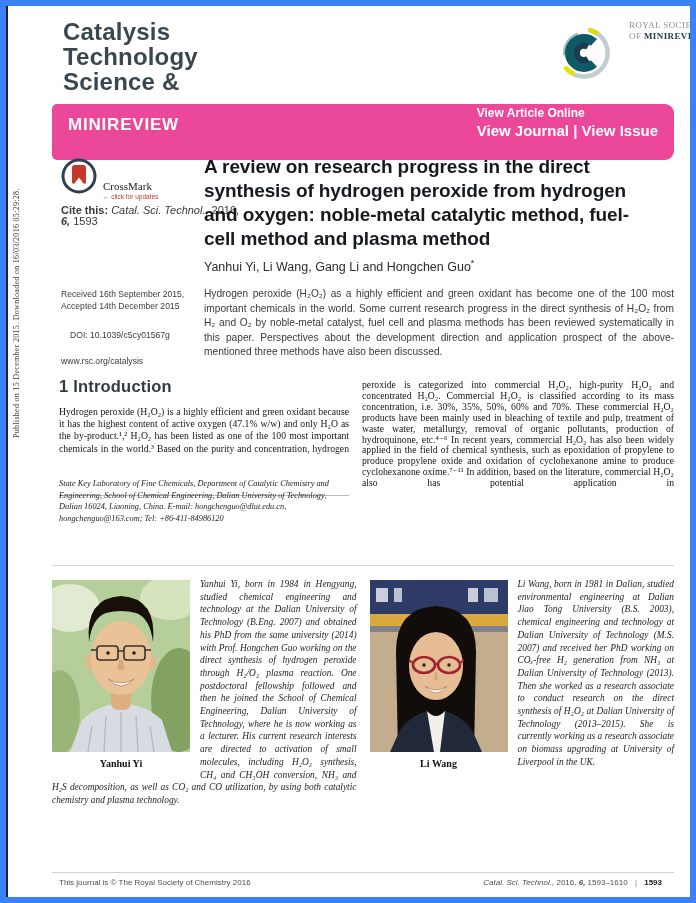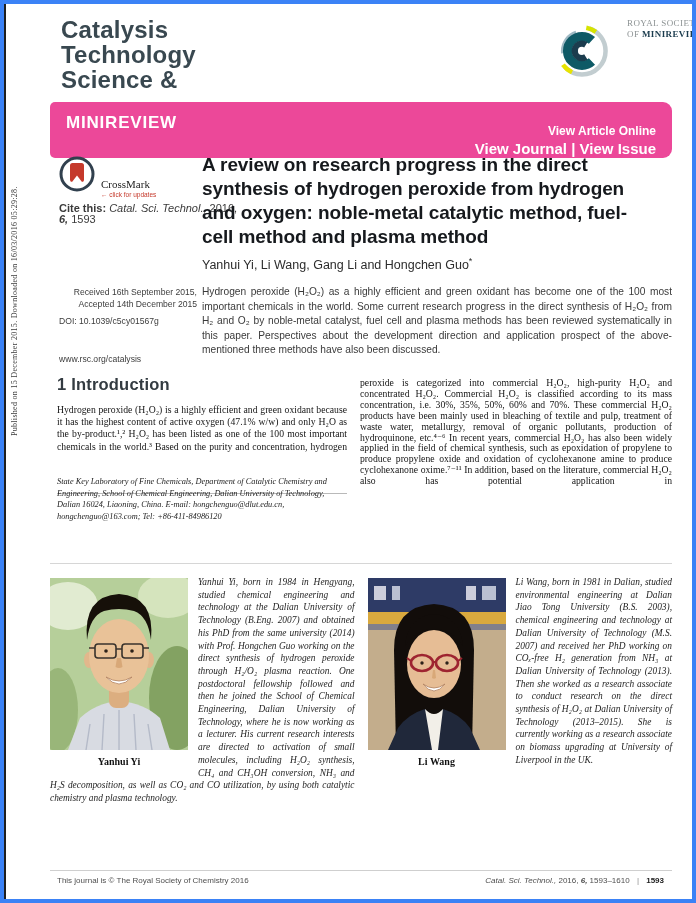--- a/index.html
+++ b/index.html
@@ -1,33 +1,33 @@
 <!DOCTYPE html>
 <html><head>
 <meta charset="utf-8">
 <style>
   html,body{margin:0;padding:0;background:#e9e9e9;}
   .page{position:relative;width:696px;height:903px;margin:0 auto;background:#ffffff;
-        border:4px solid #3b82f6;box-sizing:border-box;overflow:hidden;
+        border:6px solid #3b82f6;box-sizing:border-box;overflow:hidden;
         font-family:"Liberation Sans","DejaVu Sans",sans-serif;color:#1c1c1c;}
   .scan-edge{position:absolute;left:0;top:0;width:2px;height:100%;background:#1f1f1f;}
 
   
   .journal-title{position:absolute;left:57px;top:13px;font-size:24px;font-weight:bold;
                  color:#394850;line-height:25px;letter-spacing:0.2px;}
   .rsc-logo{position:absolute;left:549px;top:14px;display:flex;align-items:flex-start;gap:16px;font-family:Liberation Serif, serif;}
   .rsc-logo-text{font-size:9px;line-height:11px;color:#8d9394;letter-spacing:0.4px;white-space:nowrap;}
   .rsc-logo-text .chem{color:#1b3c4e;font-weight:bold;}
 
   
   .banner{position:absolute;left:46px;top:98px;width:622px;height:56px;background:#ec4899;
           border-radius:5px 9px 9px 5px;}
   .banner-type{position:absolute;left:16px;top:11px;color:#ffffff;font-weight:bold;
                font-size:17px;letter-spacing:0.8px;}
-  .banner-links{position:absolute;right:16px;top:22px;text-align:right;color:#ffffff;}
+  .banner-links{position:absolute;right:16px;top:2px;text-align:left;color:#ffffff;}
   .banner-vao{font-size:12px;font-weight:bold;display:block;}
   .banner-vji{font-size:15px;font-weight:bold;display:block;margin-top:2px;}
   .banner-vji span{cursor:pointer;}
 
   
   .sidebar-pub{position:absolute;left:6px;top:432px;transform:rotate(-90deg);
                transform-origin:0 0;white-space:nowrap;font-size:8px;color:#3b3b3b;
                font-family:"Liberation Serif","DejaVu Serif",serif;letter-spacing:0.3px;}
 
   
@@ -39,22 +39,22 @@
   .cite .vol{font-weight:bold;font-style:italic;}
 
   
   .article-title{position:absolute;left:198px;top:149px;width:452px;font-size:19px;
                  font-weight:bold;color:#16191d;line-height:24px;letter-spacing:-0.1px;}
   .authors{position:absolute;left:198px;top:252px;font-size:12.5px;color:#2c2c2c;text-align:right;}
   .authors sup{font-size:9px;}
 
   
   .meta{font-size:8.6px;color:#3c3c3c;line-height:11.5px;position:absolute;left:55px;width:138px;}
-  .meta-received{top:283px;text-align:right;}
-  .meta-doi{top:312px;}
+  .meta-received{top:283px;}
+  .meta-doi{top:324px;margin-left:9px;}
   .meta-url{top:350px;}
 
   
   .abstract{position:absolute;left:198px;top:281px;width:470px;font-size:10.2px;
             line-height:14.6px;color:#3a3a3a;text-align:justify;}
 
   
   .serifbody{font-family:"Liberation Serif","DejaVu Serif",serif;color:#141414;}
   .intro-heading{position:absolute;left:53px;top:371px;font-size:16.5px;font-weight:bold;
                  color:#333b41;letter-spacing:0.2px;}

